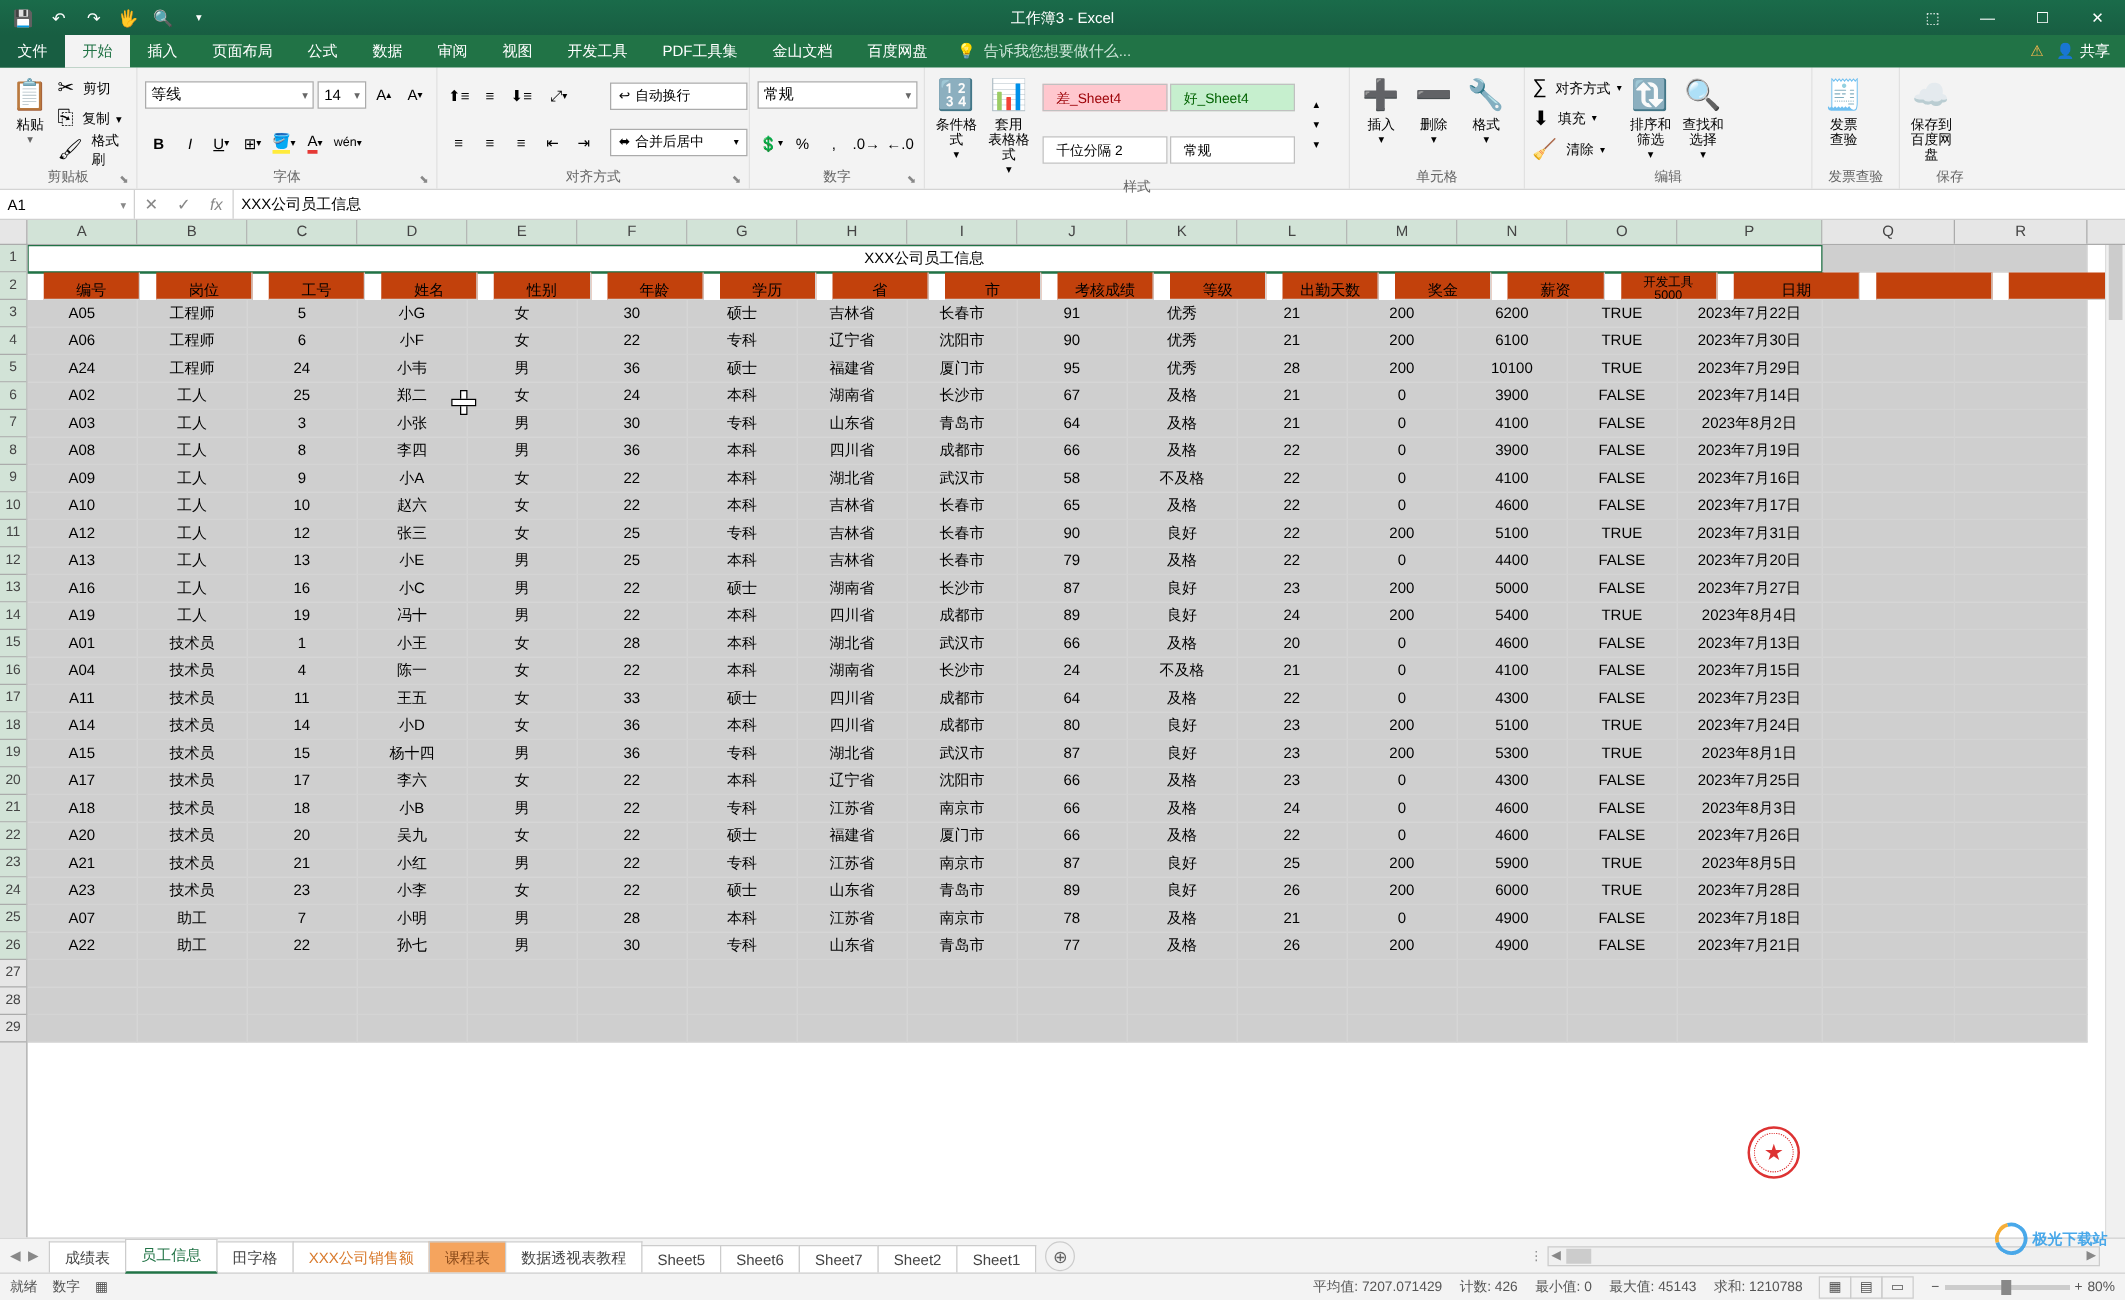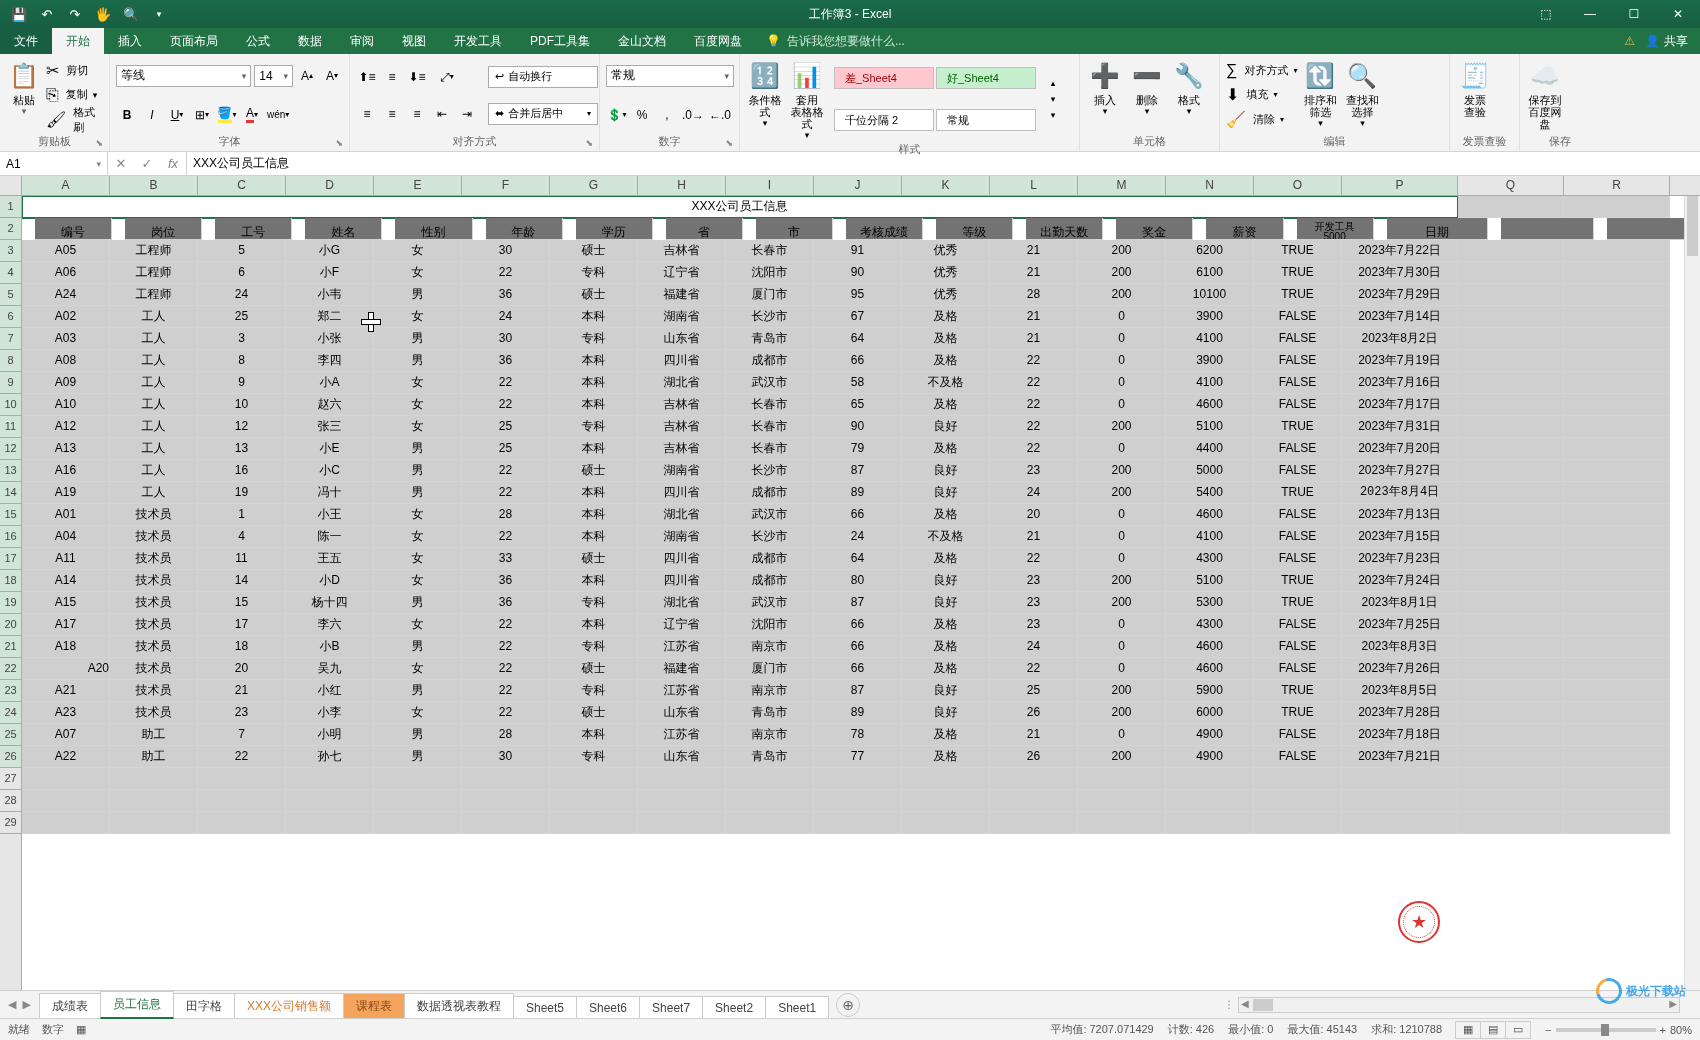--- a/index.html
+++ b/index.html
@@ -55,21 +55,21 @@
 .colheaders { position: absolute; top: 0; left: 22px; right: 0; height: 20px; display: flex; background: #e6e6e6; border-bottom: 1px solid #ababab; z-index: 2; }
 .ch { border-right: 1px solid #ababab; text-align: center; font-size: 12px; color: #444; line-height: 19px; background: #e6e6e6; }
 .ch.sel { background: #d2e3d7; }
 .corner { position: absolute; left: 0; top: 0; width: 22px; height: 20px; background: #e6e6e6; border-right: 1px solid #ababab; border-bottom: 1px solid #ababab; z-index: 3; }
 .rowheaders { position: absolute; top: 20px; left: 0; width: 22px; bottom: 0; background: #e6e6e6; border-right: 1px solid #ababab; z-index: 2; }
 .rh { height: 22px; border-bottom: 1px solid #ababab; font-size: 11px; color: #444; text-align: center; line-height: 21px; }
 .rh.sel { background: #d2e3d7; }
 .cells { position: absolute; top: 20px; left: 22px; right: 0; bottom: 0; }
 .row { display: flex; height: 22px; }
 .cell { border-right: 1px solid #d4d4d4; border-bottom: 1px solid #d4d4d4; font-size: 12px; text-align: center; line-height: 21px; overflow: hidden; white-space: nowrap; background: #cfcfcf; }
-.row.hdr .cell { background: #737373; margin-left: 13px; }
+.row.hdr .cell { background: #c2410c; margin-left: 13px; }
 .selectcell { outline: 2px solid #217346; outline-offset: -1px; background: #fff !important; }
 .hdr .cell { line-height: 12px; padding-top: 4px; }
 .hdr .small2 { font-size: 10px; line-height: 10px; }
 
 
 .pluscursor { position: absolute; width: 18px; height: 18px; pointer-events: none; z-index: 50; }
 .pluscursor::before, .pluscursor::after { content: ''; position: absolute; background: #fff; border: 1px solid #000; }
 .pluscursor::before { left: 7px; top: 0; width: 4px; height: 18px; }
 .pluscursor::after { top: 7px; left: 0; height: 4px; width: 18px; }
 
@@ -713,21 +713,21 @@
         <div class="cell" style="width: 88px;">22</div>
         <div class="cell" style="width: 88px;">本科</div>
         <div class="cell" style="width: 88px;">四川省</div>
         <div class="cell" style="width: 88px;">成都市</div>
         <div class="cell" style="width: 88px;">89</div>
         <div class="cell" style="width: 88px;">良好</div>
         <div class="cell" style="width: 88px;">24</div>
         <div class="cell" style="width: 88px;">200</div>
         <div class="cell" style="width: 88px;">5400</div>
         <div class="cell" style="width: 88px;">TRUE</div>
-        <div class="cell" style="width: 116px; font-family: Liberation Mono, monospace;">2023年8月4日</div>
+        <div class="cell" style="width: 116px;">2023年8月4日</div>
         <div class="cell" style="width: 106px;"></div>
         <div class="cell" style="width: 106px;"></div>
       </div>
       <div class="row">
         <div class="cell" style="width: 88px;">A01</div>
         <div class="cell" style="width: 88px;">技术员</div>
         <div class="cell" style="width: 88px;">1</div>
         <div class="cell" style="width: 88px;">小王</div>
         <div class="cell" style="width: 88px;">女</div>
         <div class="cell" style="width: 88px;">28</div>
@@ -858,21 +858,21 @@
         <div class="cell" style="width: 88px;">及格</div>
         <div class="cell" style="width: 88px;">24</div>
         <div class="cell" style="width: 88px;">0</div>
         <div class="cell" style="width: 88px;">4600</div>
         <div class="cell" style="width: 88px;">FALSE</div>
         <div class="cell" style="width: 116px;">2023年8月3日</div>
         <div class="cell" style="width: 106px;"></div>
         <div class="cell" style="width: 106px;"></div>
       </div>
       <div class="row">
-        <div class="cell" style="width: 88px; text-align: right;">A20</div>
+        <div class="cell" style="width: 88px;">A20</div>
         <div class="cell" style="width: 88px;">技术员</div>
         <div class="cell" style="width: 88px;">20</div>
         <div class="cell" style="width: 88px;">吴九</div>
         <div class="cell" style="width: 88px;">女</div>
         <div class="cell" style="width: 88px;">22</div>
         <div class="cell" style="width: 88px;">硕士</div>
         <div class="cell" style="width: 88px;">福建省</div>
         <div class="cell" style="width: 88px;">厦门市</div>
         <div class="cell" style="width: 88px;">66</div>
         <div class="cell" style="width: 88px;">及格</div>

